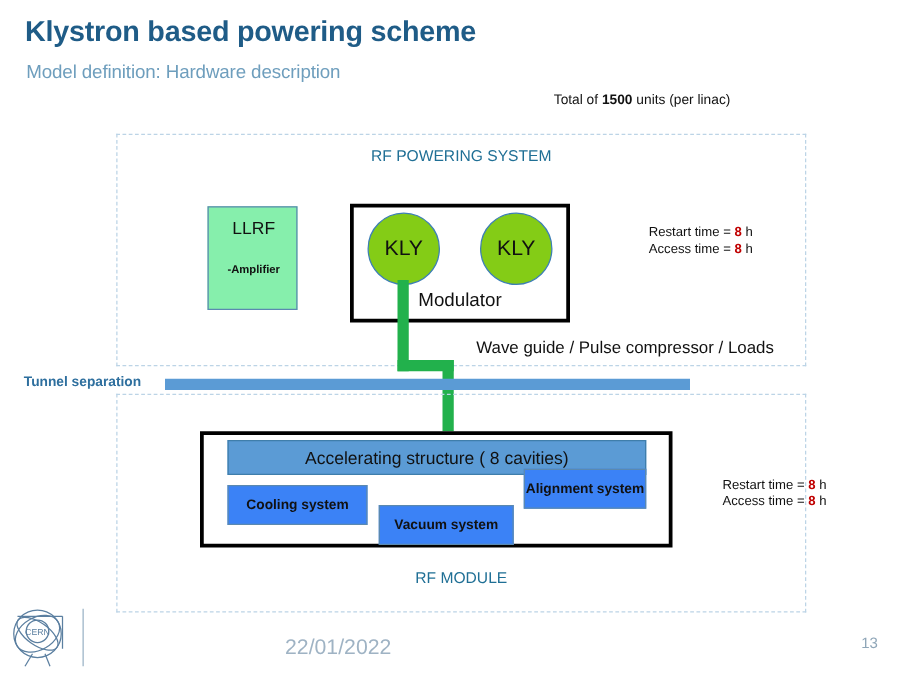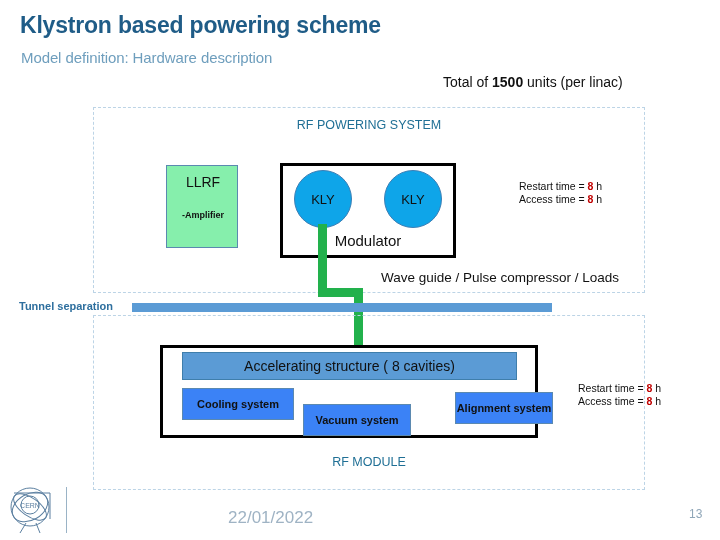--- a/index.html
+++ b/index.html
@@ -18,21 +18,21 @@
     white-space:nowrap;
   }
   #subtitle{
     left:21px;top:49px;
     font-size:15px;font-weight:400;color:#6e9ebd;letter-spacing:-0.1px;
     white-space:nowrap;
     text-align:right;
   }
   #total-units{
     left:443px;top:74px;
-    font-size:14px;color:#111;white-space:nowrap;
+    font-size:11px;color:#111;white-space:nowrap;
   }
   #total-units b{font-weight:700;}
 
   
   .dashed-region{
     border:1px dashed #bcd4e6;
     background:transparent;
     box-sizing:border-box;
   }
   #rf-powering-region{left:93px;top:107px;width:552px;height:186px;}
@@ -59,24 +59,24 @@
     font-size:9px;font-weight:700;color:#111;
   }
 
   
   #modulator-box{
     left:280px;top:163px;width:176px;height:95px;
     background:#ffffff;border:3px solid #000000;box-sizing:border-box;
   }
   .kly-circle{
     width:58px;height:58px;border-radius:50%;
-    background:#0ea5e9;border:1.5px solid #3d7fb5;
+    background:#84cc16;border:1.5px solid #3d7fb5;
     box-sizing:border-box;
     display:flex;align-items:center;justify-content:center;
-    font-size:13px;color:#111;font-weight:400;
+    font-size:17px;color:#111;font-weight:400;
   }
   #kly-1{left:294px;top:170px;}
   #kly-2{left:384px;top:170px;}
   #modulator-label{
     left:280px;top:232px;width:176px;text-align:center;
     font-size:15px;color:#111;
   }
 
   
   .green-seg{background:#22b14c;}
@@ -116,21 +116,21 @@
     display:flex;align-items:center;justify-content:center;
     font-size:14px;color:#111;
   }
   .sub-box{
     background:#3b82f6;border:1.5px solid #5b89b0;box-sizing:border-box;
     display:flex;align-items:center;justify-content:center;text-align:center;
     font-size:11px;font-weight:700;color:#111;line-height:13px;
   }
   #box-cooling{left:182px;top:388px;width:112px;height:32px;}
   #box-vacuum{left:303px;top:388px;width:108px;height:32px;margin-top:16px;}
-  #box-alignment{left:419px;top:392px;width:98px;height:32px;margin-left:36px;}
+  #box-alignment{left:419px;top:375px;width:98px;height:32px;}
 
   
   #cern-logo{left:6px;top:483px;width:52px;height:52px;}
   #footer-divider{left:66px;top:487px;width:1px;height:46px;background:#9ab3c6;}
   #footer-date{
     left:228px;top:508px;
     font-size:17px;color:#9fb3c4;white-space:nowrap;
   }
   #footer-page{
     left:689px;top:507px;

